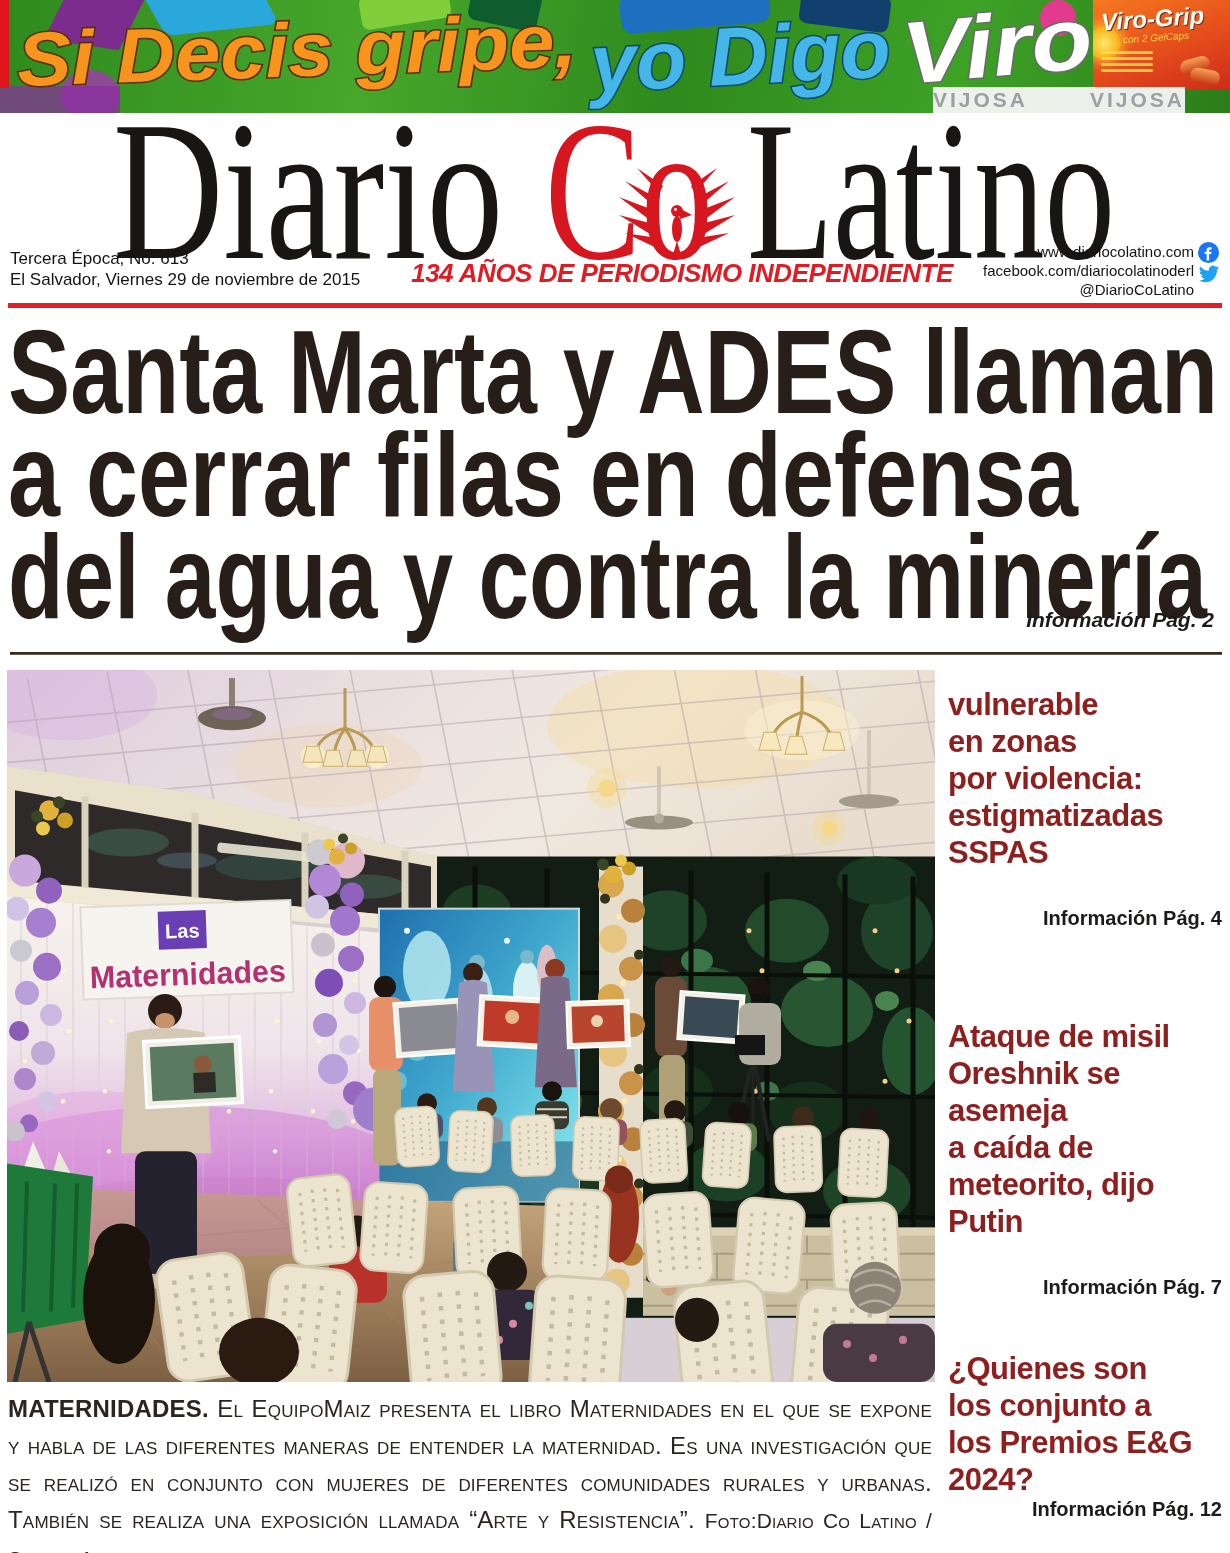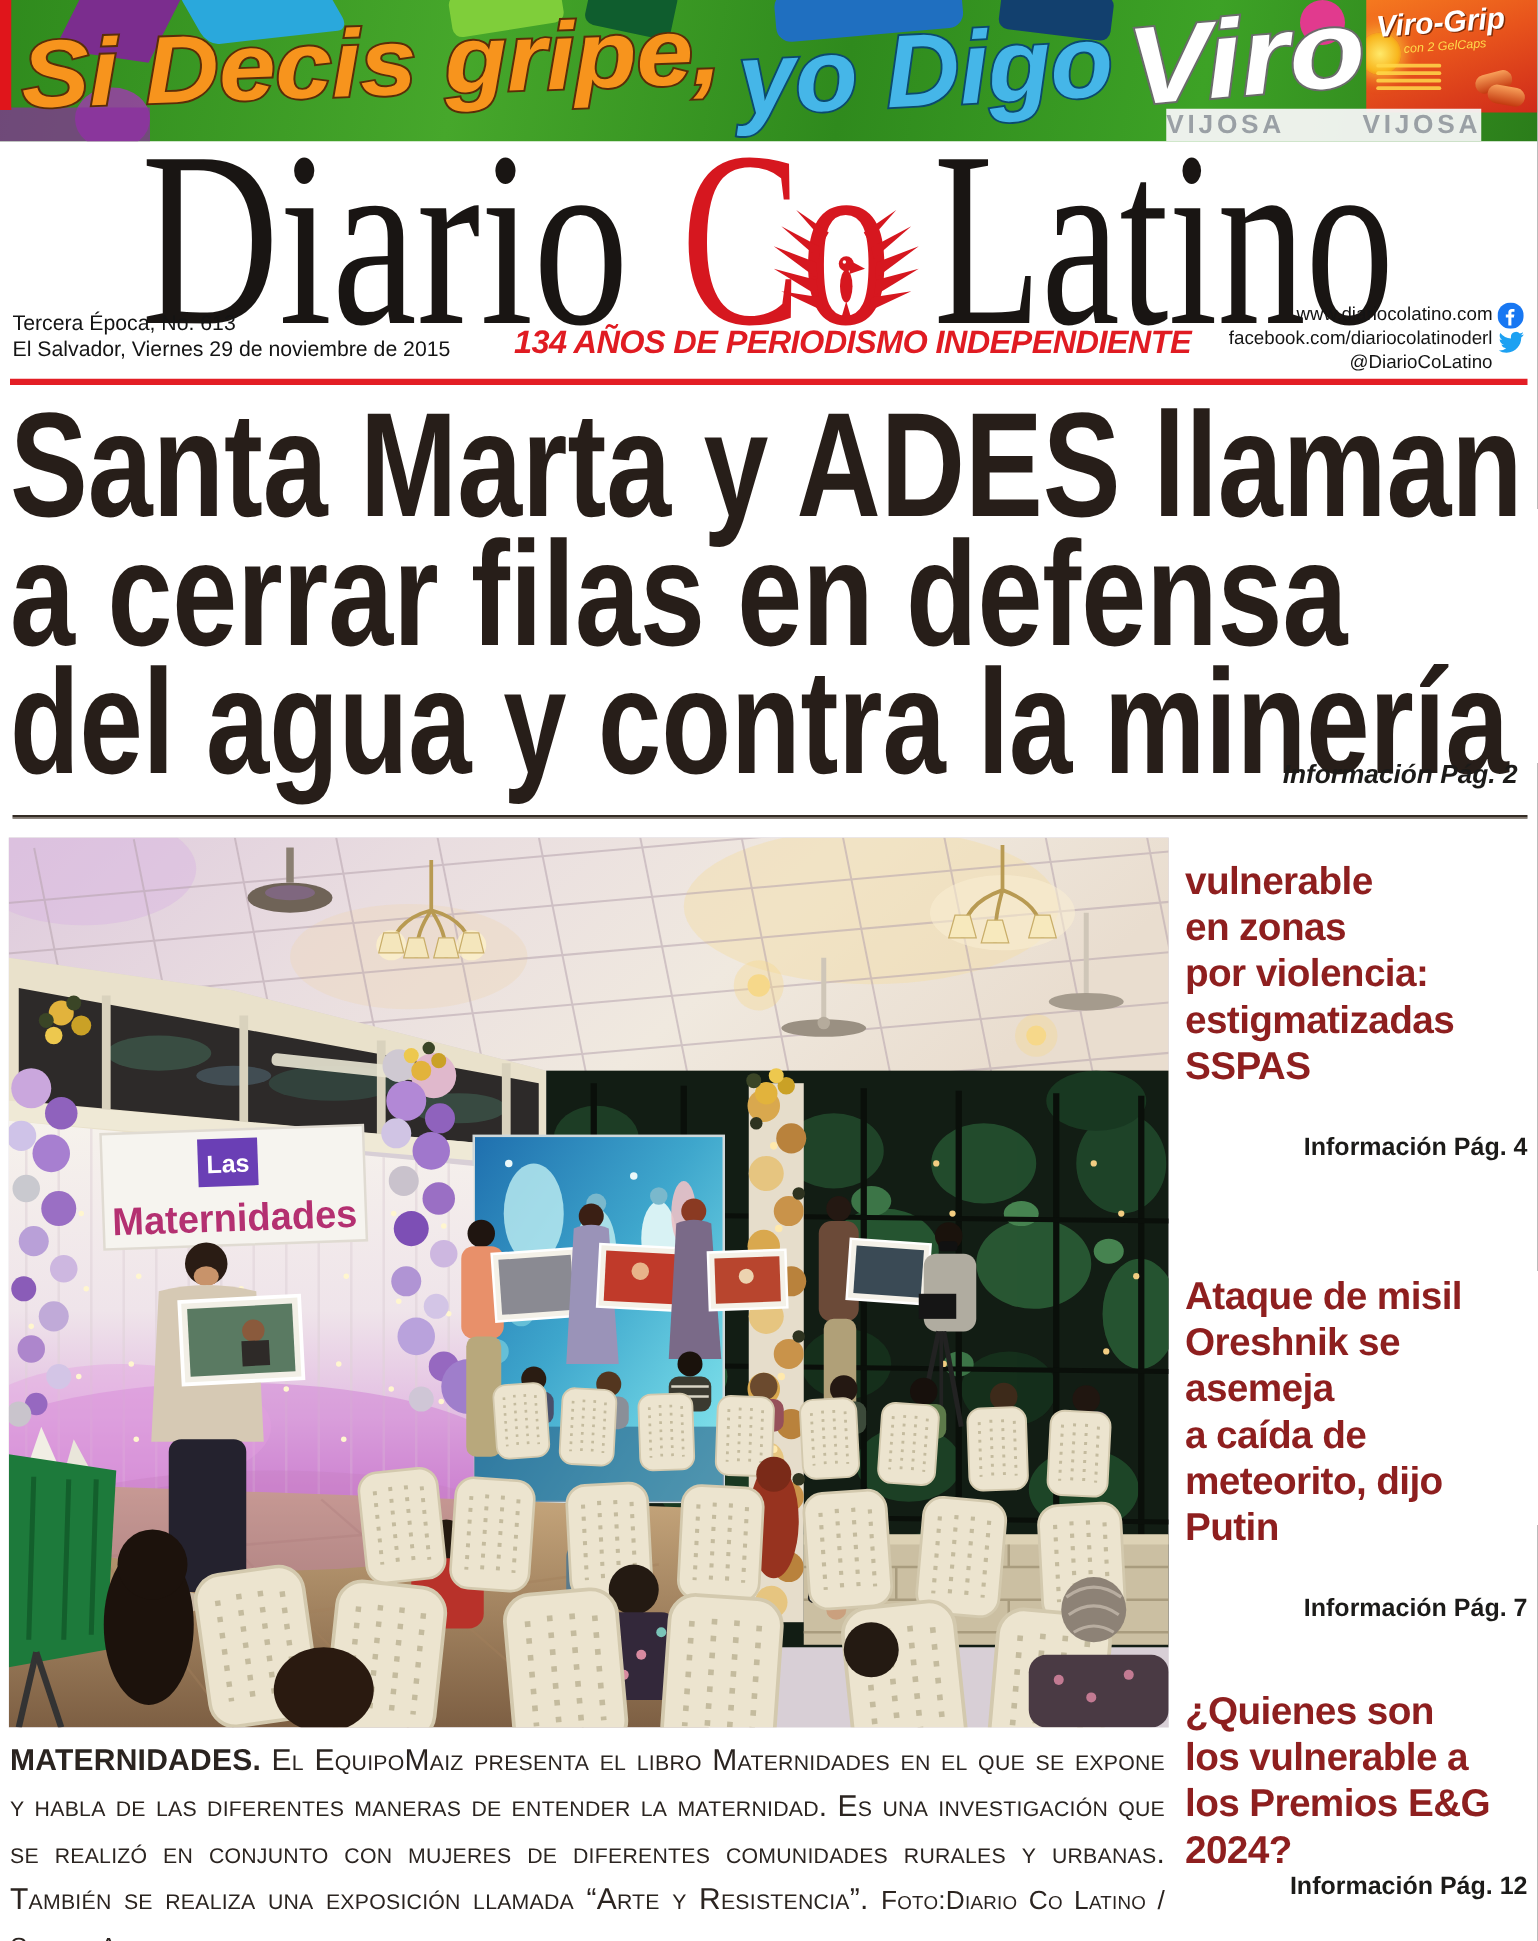--- a/index.html
+++ b/index.html
@@ -717,21 +717,21 @@
         <div>asemeja</div>
         <div>a caída de</div>
         <div>meteorito, dijo</div>
         <div>Putin</div>
       </div>
       <div class="ref">Información Pág. 7</div>
     </div>
     <div class="story s3">
       <div class="hl">
         <div>¿Quienes son</div>
-        <div>los vulnerable a</div>
+        <div>los conjunto a</div>
         <div>los Premios E&amp;G</div>
         <div>2024?</div>
       </div>
       <div class="ref">Información Pág. 12</div>
     </div>
   </div>
 
   <div class="caption">
     <span class="lead">MATERNIDADES.</span><span> El EquipoMaiz presenta el libro Maternidades en el que se expone y habla de las diferentes maneras de entender la maternidad. Es una investigación que se realizó en conjunto con mujeres de diferentes comunidades rurales y urbanas. También se realiza una exposición llamada “Arte y Resistencia”. </span><span class="credit">Foto:Diario Co Latino / Samuel Amaya.</span>
   </div>

